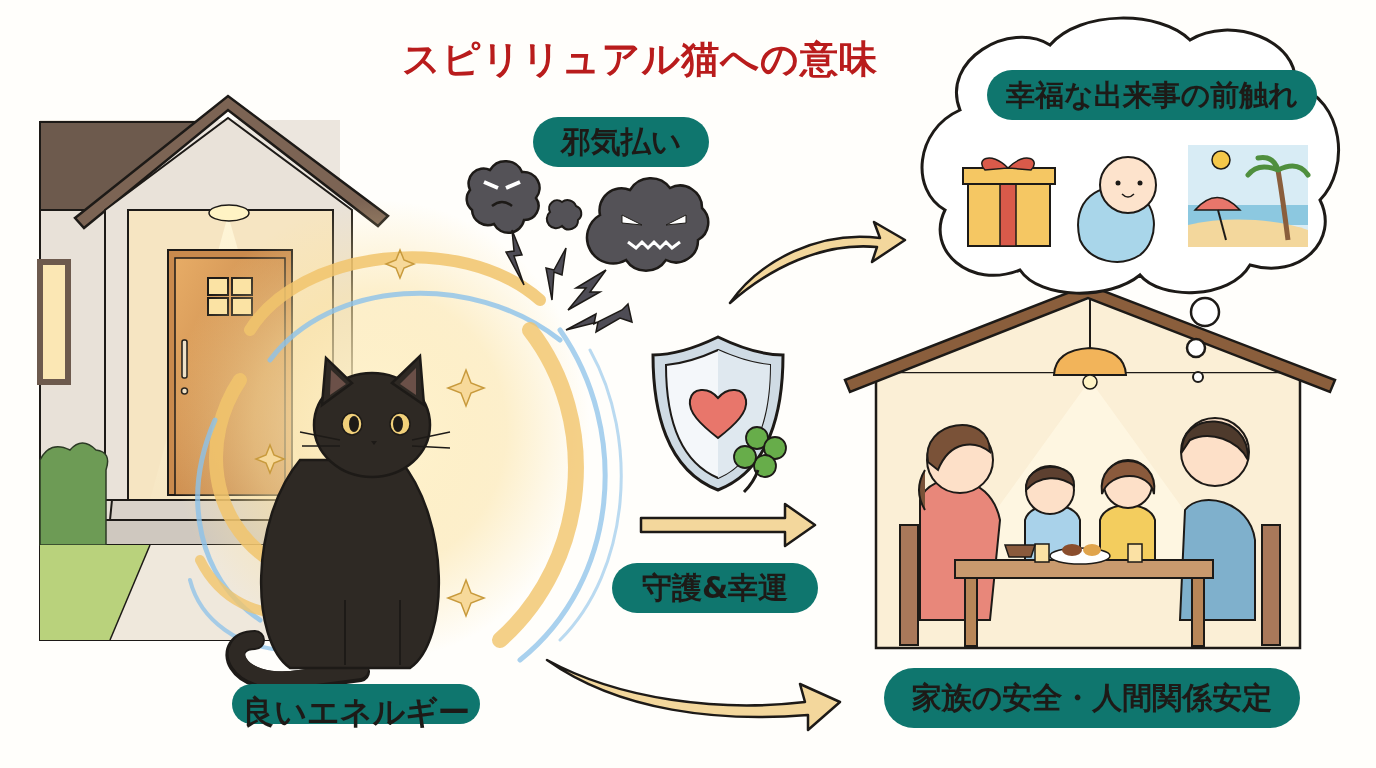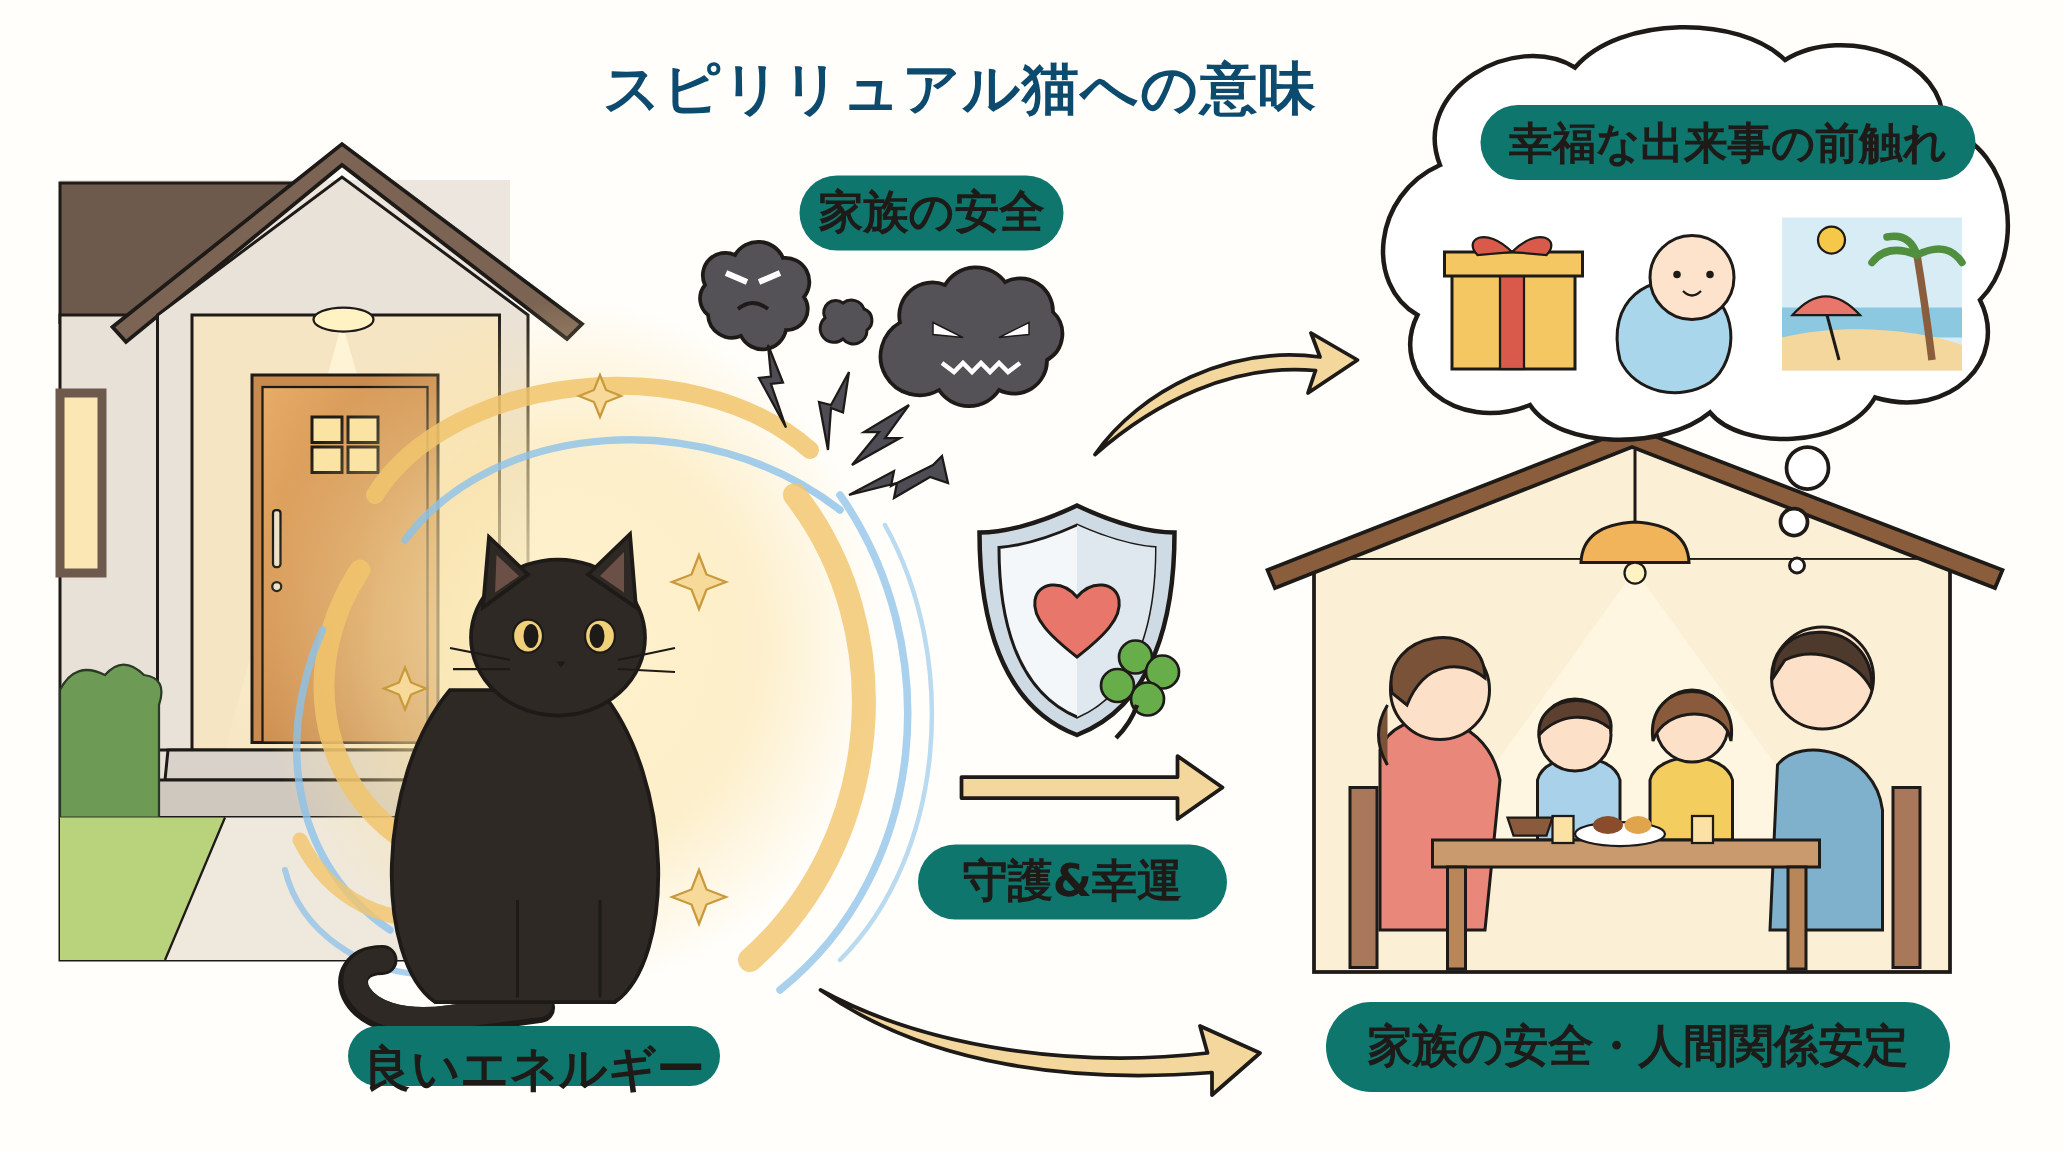--- a/index.html
+++ b/index.html
@@ -1,18 +1,18 @@
 <!DOCTYPE html>
 <html><head>
 <meta charset="utf-8">
 <style>
   html,body{margin:0;padding:0;}
   body{width:1376px;height:768px;background:#fffefb;position:relative;overflow:hidden;font-family:"DejaVu Sans","Liberation Sans",sans-serif;color:#1d1a17;}
   svg.scene{position:absolute;left:0;top:0;width:1376px;height:768px;}
-  .title{position:absolute;left:400px;top:34px;width:480px;text-align:center;font-size:38px;font-weight:bold;letter-spacing:1px;color:#0c4a6e;}
+  .title{position:absolute;left:400px;top:34px;width:480px;text-align:center;font-size:38px;font-weight:bold;letter-spacing:1px;color:#b91c1c;}
   .pill{position:absolute;background:#0f766e;border-radius:30px;font-weight:bold;color:#1d1a17;text-align:center;white-space:nowrap;}
   .pill-evil{left:533px;top:117px;width:176px;height:50px;line-height:50px;font-size:30px;}
   .pill-protect{left:612px;top:563px;width:206px;height:50px;line-height:50px;font-size:30px;}
   .pill-energy{left:232px;top:684px;width:248px;height:40px;line-height:56px;font-size:32px;}
   .pill-family{left:884px;top:668px;width:416px;height:60px;line-height:60px;font-size:30px;}
   .pill-happy{left:987px;top:70px;width:330px;height:50px;line-height:50px;font-size:29px;}
 </style>
 </head>
 <body>
 
@@ -224,17 +224,17 @@
       <circle cx="1221" cy="160" r="9" fill="#f5c84a" stroke="#1d1a17" stroke-width="1.5"></circle>
       <path d="M1195,210 q22,-25 45,0 z" fill="#e8766b" stroke="#1d1a17" stroke-width="1.5"></path>
       <line x1="1218" y1="210" x2="1226" y2="240" stroke="#1d1a17" stroke-width="2"></line>
       <path d="M1288,240 q-5,-40 -10,-70" fill="none" stroke="#8a5e3c" stroke-width="5"></path>
       <path d="M1278,170 q-20,-8 -30,5 M1278,170 q20,-10 30,5 M1278,170 q-5,-15 -20,-12" fill="none" stroke="#4f8f3e" stroke-width="5" stroke-linecap="round"></path>
     </g>
   </g>
 </svg>
 
 <div class="title">スピリリュアル猫への意味</div>
-<div class="pill pill-evil">家族の安全</div>
+<div class="pill pill-evil">邪気払い</div>
 <div class="pill pill-happy">幸福な出来事の前触れ</div>
 <div class="pill pill-protect">守護&amp;幸運</div>
 <div class="pill pill-energy">良いエネルギー</div>
 <div class="pill pill-family">家族の安全・人間関係安定</div>
 
 </body></html>

